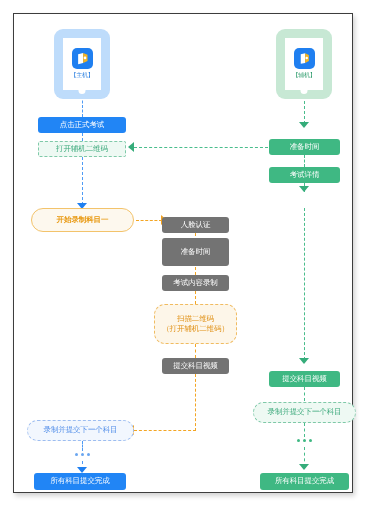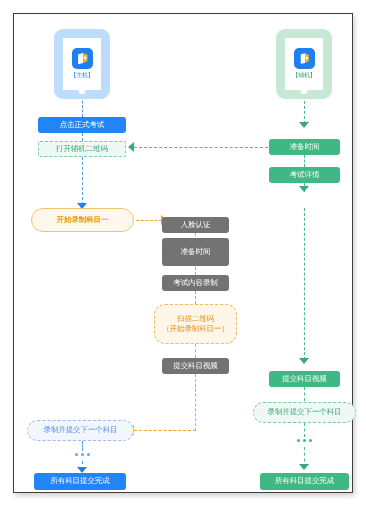--- a/index.html
+++ b/index.html
@@ -171,21 +171,21 @@
     <div class="node solid-blue" style="left:20px; top:459px; width:92px; height:17px;">所有科目提交完成</div>
 
     <div class="node solid-orange" style="left:148px; top:203px; width:67px; height:16px;">人脸认证</div>
 
     <div class="node solid-orange" style="left:148px; top:224px; width:67px; height:28px;">准备时间</div>
 
     <div class="node solid-orange" style="left:148px; top:261px; width:67px; height:16px;">考试内容录制</div>
 
     <div class="node dash-orange multi" style="left:140px; top:290px; width:83px; height:40px;">
       <span>扫描二维码</span>
-      <span>（开始录制科目一）</span>
+      <span>（打开辅机二维码）</span>
     </div>
 
     <div class="node solid-orange" style="left:148px; top:344px; width:67px; height:16px;">提交科目视频</div>
 
     <div class="node solid-green" style="left:255px; top:125px; width:71px; height:16px;">准备时间</div>
 
     <div class="node solid-green" style="left:255px; top:153px; width:71px; height:16px;">考试详情</div>
 
 
     <div class="node solid-green" style="left:255px; top:357px; width:71px; height:16px;">提交科目视频</div>

